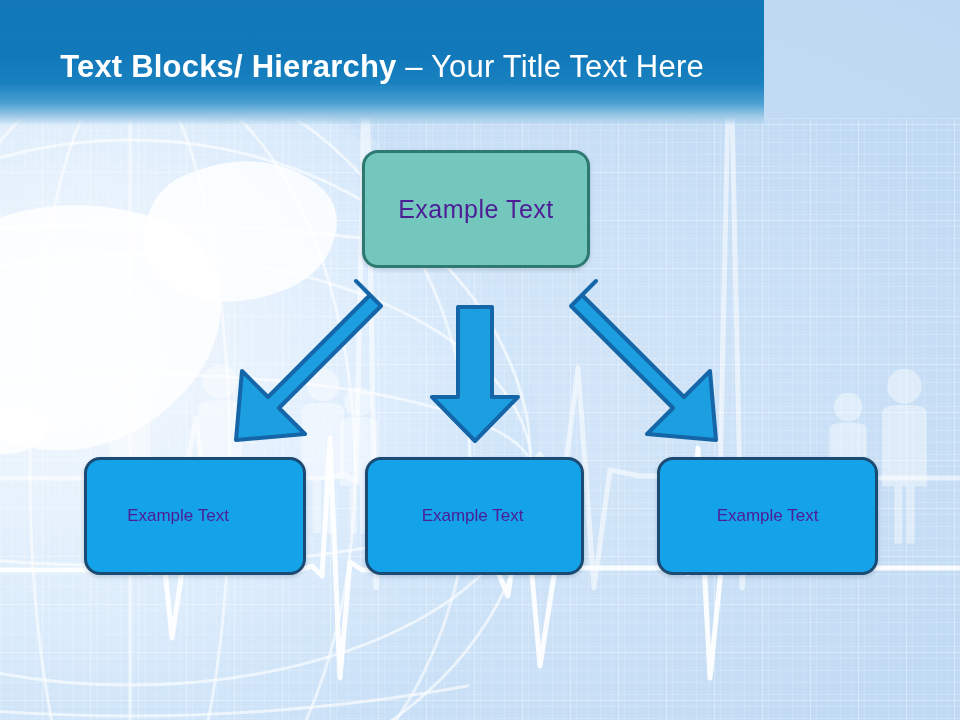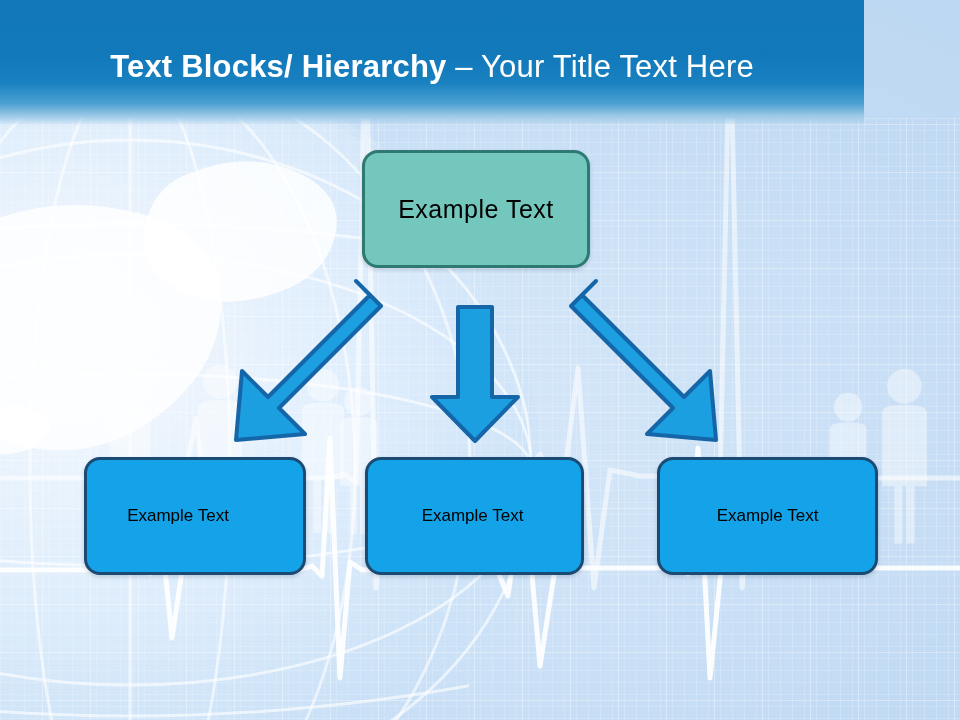--- a/index.html
+++ b/index.html
@@ -75,21 +75,21 @@
     position: absolute;
     left: 0; top: 330px;
     width: 960px;
     height: 260px;
   }
 
   
   .header {
     position: absolute;
     left: 0; top: 0;
-    width: 864px;
+    width: 764px;
     height: 126px;
     background: linear-gradient(to bottom,
        #1278b8 0%,
        #1179ba 44%,
        #1a81c0 66%,
        #4ba0d2 82%,
        #9cc8e6 92%,
        rgba(205,226,247,0.0) 100%);
   }
   .header-title {
@@ -107,21 +107,21 @@
   .header-title .light  { font-weight: normal; }
 
   
   .node {
     position: absolute;
     box-sizing: border-box;
     border-radius: 16px;
     display: flex;
     align-items: center;
     justify-content: center;
-    color: #000000;
+    color: #4c1d95;
     text-align: center;
     box-shadow: 0 2px 4px rgba(10,40,70,.18);
   }
   .node-top {
     left: 362px;
     top: 150px;
     width: 228px;
     height: 118px;
     background: #74c7bd;
     border: 3px solid #2e7a72;

